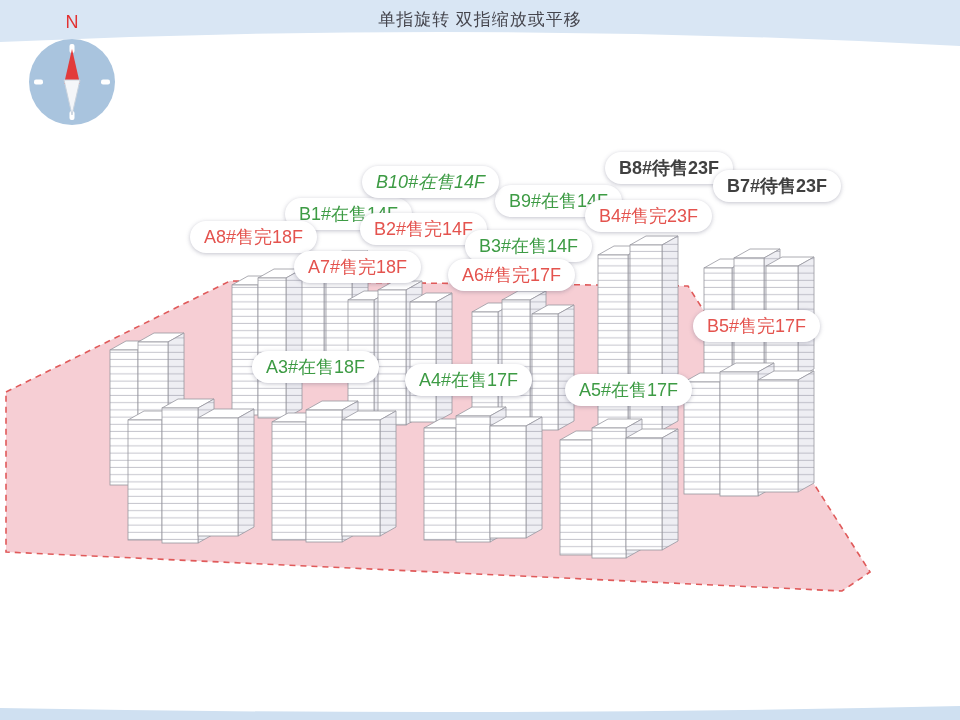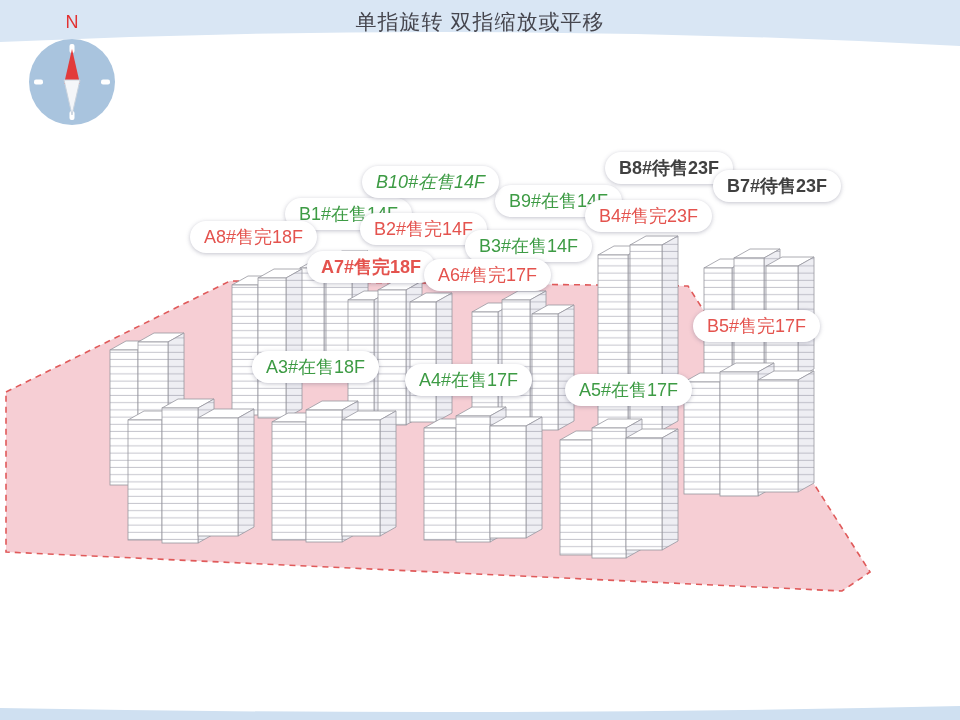--- a/index.html
+++ b/index.html
@@ -4,21 +4,21 @@
 <style>
   html,body{margin:0;padding:0;background:#fff;}
   #stage{
     position:relative;width:960px;height:720px;overflow:hidden;
     background:#ffffff;
     font-family:"Liberation Sans","DejaVu Sans",sans-serif;
   }
   #scene{position:absolute;left:0;top:0;z-index:0;}
   #hint{
     position:absolute;top:8px;left:0;width:100%;text-align:center;
-    font-size:21px;color:#45454d;z-index:3;letter-spacing:1px;
+    font-size:17px;color:#45454d;z-index:3;letter-spacing:1px;
   }
   #compass{position:absolute;left:14px;top:4px;z-index:3;}
   .pill{
     position:absolute;z-index:2;background:#ffffff;border-radius:17px;
     padding:4px 14px;font-size:18px;white-space:nowrap;
     box-shadow:0 1px 4px rgba(80,80,110,.35);cursor:pointer;
   }
   .pill.green{color:#3d9b44;}
   .pill.red{color:#e4534e;}
   .pill.orange{color:#404040;font-weight:bold;}
@@ -197,20 +197,20 @@
 
   <div class="pill green" style="left:495px;top:185px;">B9#在售14F</div>
   <div class="pill green" style="left:285px;top:198px;">B1#在售14F</div>
   <div class="pill green" style="left:362px;top:166px;font-style:italic;">B10#在售14F</div>
   <div class="pill orange" style="left:605px;top:152px;">B8#待售23F</div>
   <div class="pill orange" style="left:713px;top:170px;">B7#待售23F</div>
   <div class="pill red" style="left:585px;top:200px;">B4#售完23F</div>
   <div class="pill red" style="left:190px;top:221px;">A8#售完18F</div>
   <div class="pill red" style="left:360px;top:213px;">B2#售完14F</div>
   <div class="pill green" style="left:465px;top:230px;">B3#在售14F</div>
-  <div class="pill red" style="left:307px;top:251px;font-weight:bold;">A7#售完18F</div>
-  <div class="pill red" style="left:424px;top:259px;text-align:right;">A6#售完17F</div>
+  <div class="pill red" style="left:294px;top:251px;">A7#售完18F</div>
+  <div class="pill red" style="left:448px;top:259px;text-align:right;">A6#售完17F</div>
   <div class="pill red" style="left:693px;top:310px;">B5#售完17F</div>
   <div class="pill green" style="left:252px;top:351px;">A3#在售18F</div>
   <div class="pill green" style="left:405px;top:364px;">A4#在售17F</div>
   <div class="pill green" style="left:565px;top:374px;">A5#在售17F</div>
 
 </div>
 
 </body></html>

